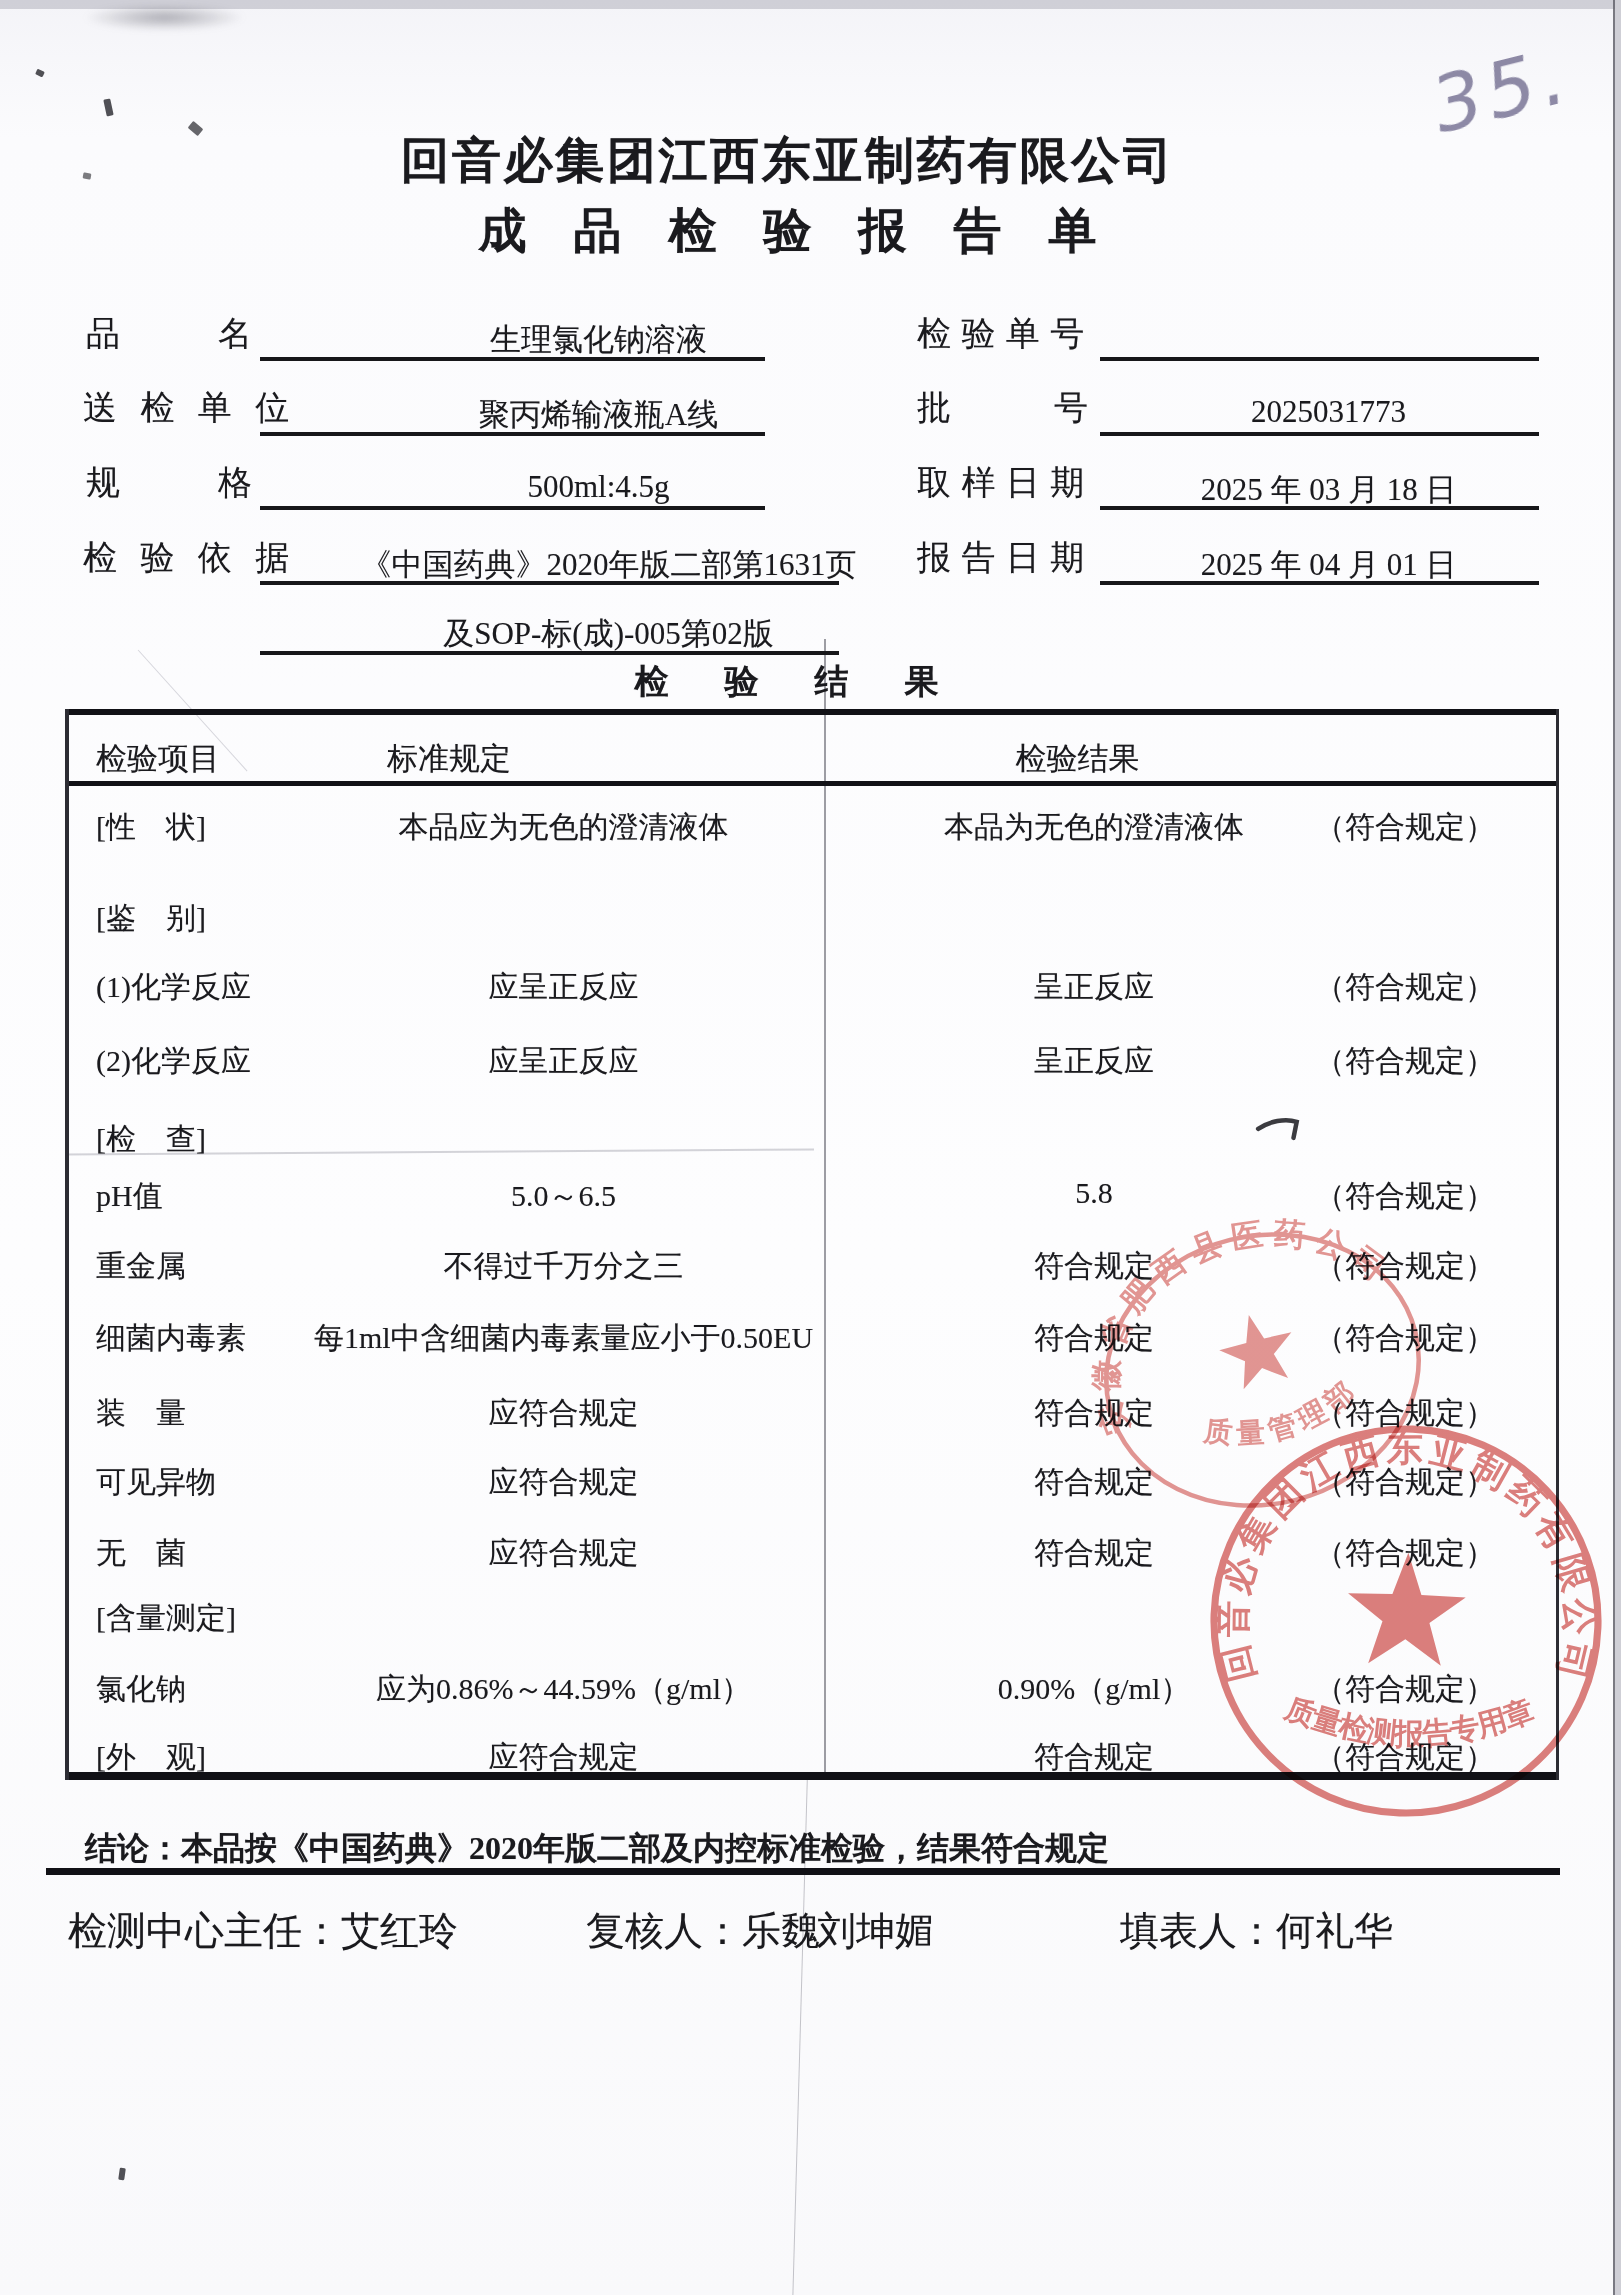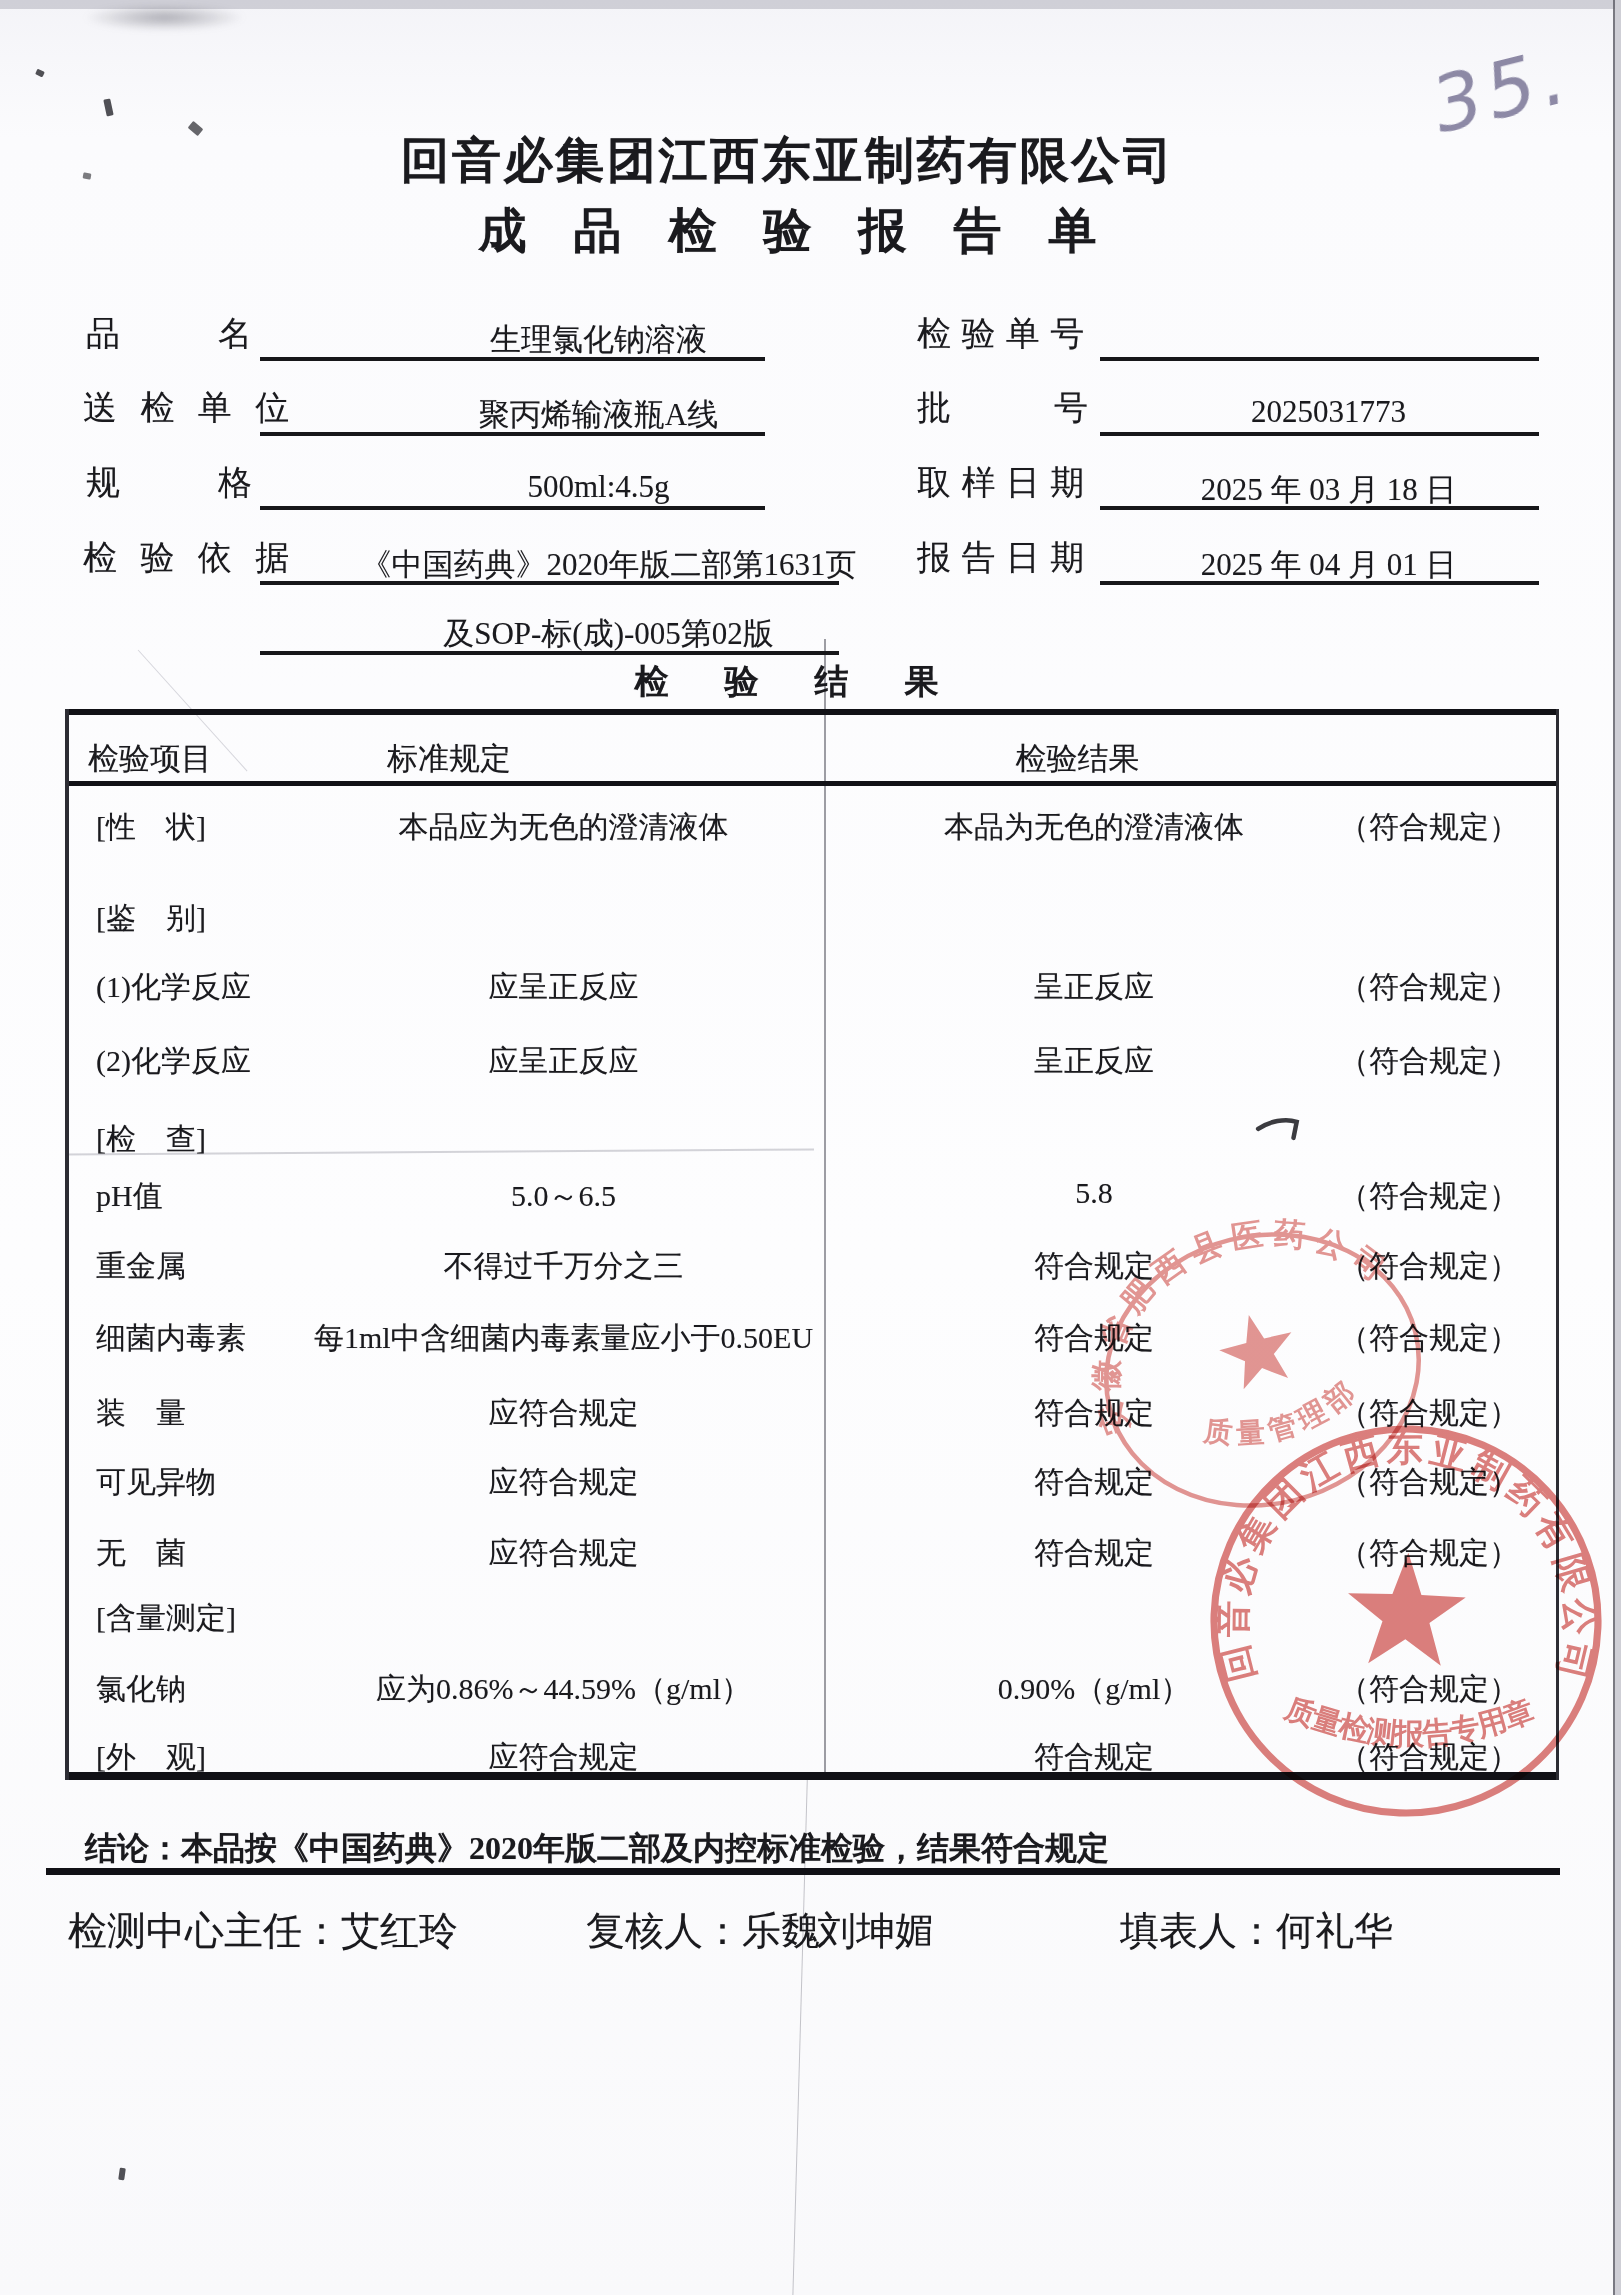--- a/index.html
+++ b/index.html
@@ -21,21 +21,21 @@
   
   .sect{left:27px;top:659px;width:1575px;text-align:center;font-size:34px;font-weight:600;letter-spacing:56px;text-shadow:0 0 0.7px rgba(0,0,0,.35);}
   
   .tline-h{background:#111116;}
   .tline-v{background:#2c2c33;}
   .th{font-size:31px;text-shadow:0 0 0.7px rgba(0,0,0,.3);}
   .trow{position:absolute;left:65px;width:1192px;height:38px;}
   .c-item{position:absolute;left:31px;font-size:30px;white-space:nowrap;text-shadow:0 0 0.7px rgba(0,0,0,.3);}
   .c-std{position:absolute;left:150px;width:697px;text-align:center;font-size:30px;white-space:nowrap;text-shadow:0 0 0.7px rgba(0,0,0,.3);}
   .c-res{position:absolute;left:775px;width:508px;text-align:center;font-size:30px;white-space:nowrap;text-shadow:0 0 0.7px rgba(0,0,0,.3);}
-  .c-verdict{position:absolute;left:1250px;width:228px;text-align:center;font-size:30px;white-space:nowrap;text-shadow:0 0 0.7px rgba(0,0,0,.3);}
+  .c-verdict{position:absolute;left:1250px;width:228px;font-size:30px;white-space:nowrap;text-shadow:0 0 0.7px rgba(0,0,0,.3);}
   
   .concl{left:85px;top:1827px;font-size:32px;font-weight:700;text-shadow:0 0 0.7px rgba(0,0,0,.35);}
   .sig{top:1904px;font-size:39px;text-shadow:0 0 0.7px rgba(0,0,0,.3);}
   
   .hw{left:1432px;top:46px;font-size:77px;font-family:"DejaVu Sans",sans-serif;font-style:italic;
       color:rgba(122,117,150,.85);transform:rotate(-14deg);letter-spacing:5.2px;filter:blur(0.4px);}
   
   .crease-v1{left:824px;top:639px;width:2px;height:1134px;background:rgba(62,62,74,.5);}
   .crease-v2{left:807px;top:1772px;width:1.3px;height:525px;background:rgba(120,120,132,.42);transform:rotate(1.6deg);transform-origin:top center;}
   .crease-h{left:65px;top:1151px;width:749px;height:2px;background:rgba(148,148,160,.4);transform:rotate(-.4deg);}
@@ -106,21 +106,21 @@
   <div class="abs uline" style="left:1100px;top:581px;width:439px;"></div>
 
   <div class="abs nw sect">检验结果</div>
 
   <div class="abs tline-h" style="left:65px;top:709px;width:1494px;height:5.9px;"></div>
   <div class="abs tline-h" style="left:65px;top:781px;width:1494px;height:4.6px;"></div>
   <div class="abs tline-h" style="left:65px;top:1772px;width:1494px;height:7.8px;"></div>
   <div class="abs tline-v" style="left:65px;top:709px;width:3.9px;height:1071px;"></div>
   <div class="abs tline-v" style="left:1556px;top:709px;width:3.3px;height:1071px;"></div>
 
-  <div class="abs nw th" style="left:88px;top:738px;">检验项目</div>
+  <div class="abs nw th" style="left:96px;top:738px;">检验项目</div>
   <div class="abs th" style="left:387px;top:738px;width:391px;text-align:left;">标准规定</div>
   <div class="abs th" style="left:882px;top:738px;width:391px;text-align:center;">检验结果</div>
 
   <div class="trow" style="top:807px;">
     <div class="c-item">[性　状]</div>
     <div class="c-std">本品应为无色的澄清液体</div>
     <div class="c-res">本品为无色的澄清液体</div>
     <div class="c-verdict">（符合规定）</div>
   </div>
   <div class="trow" style="top:898px;">

